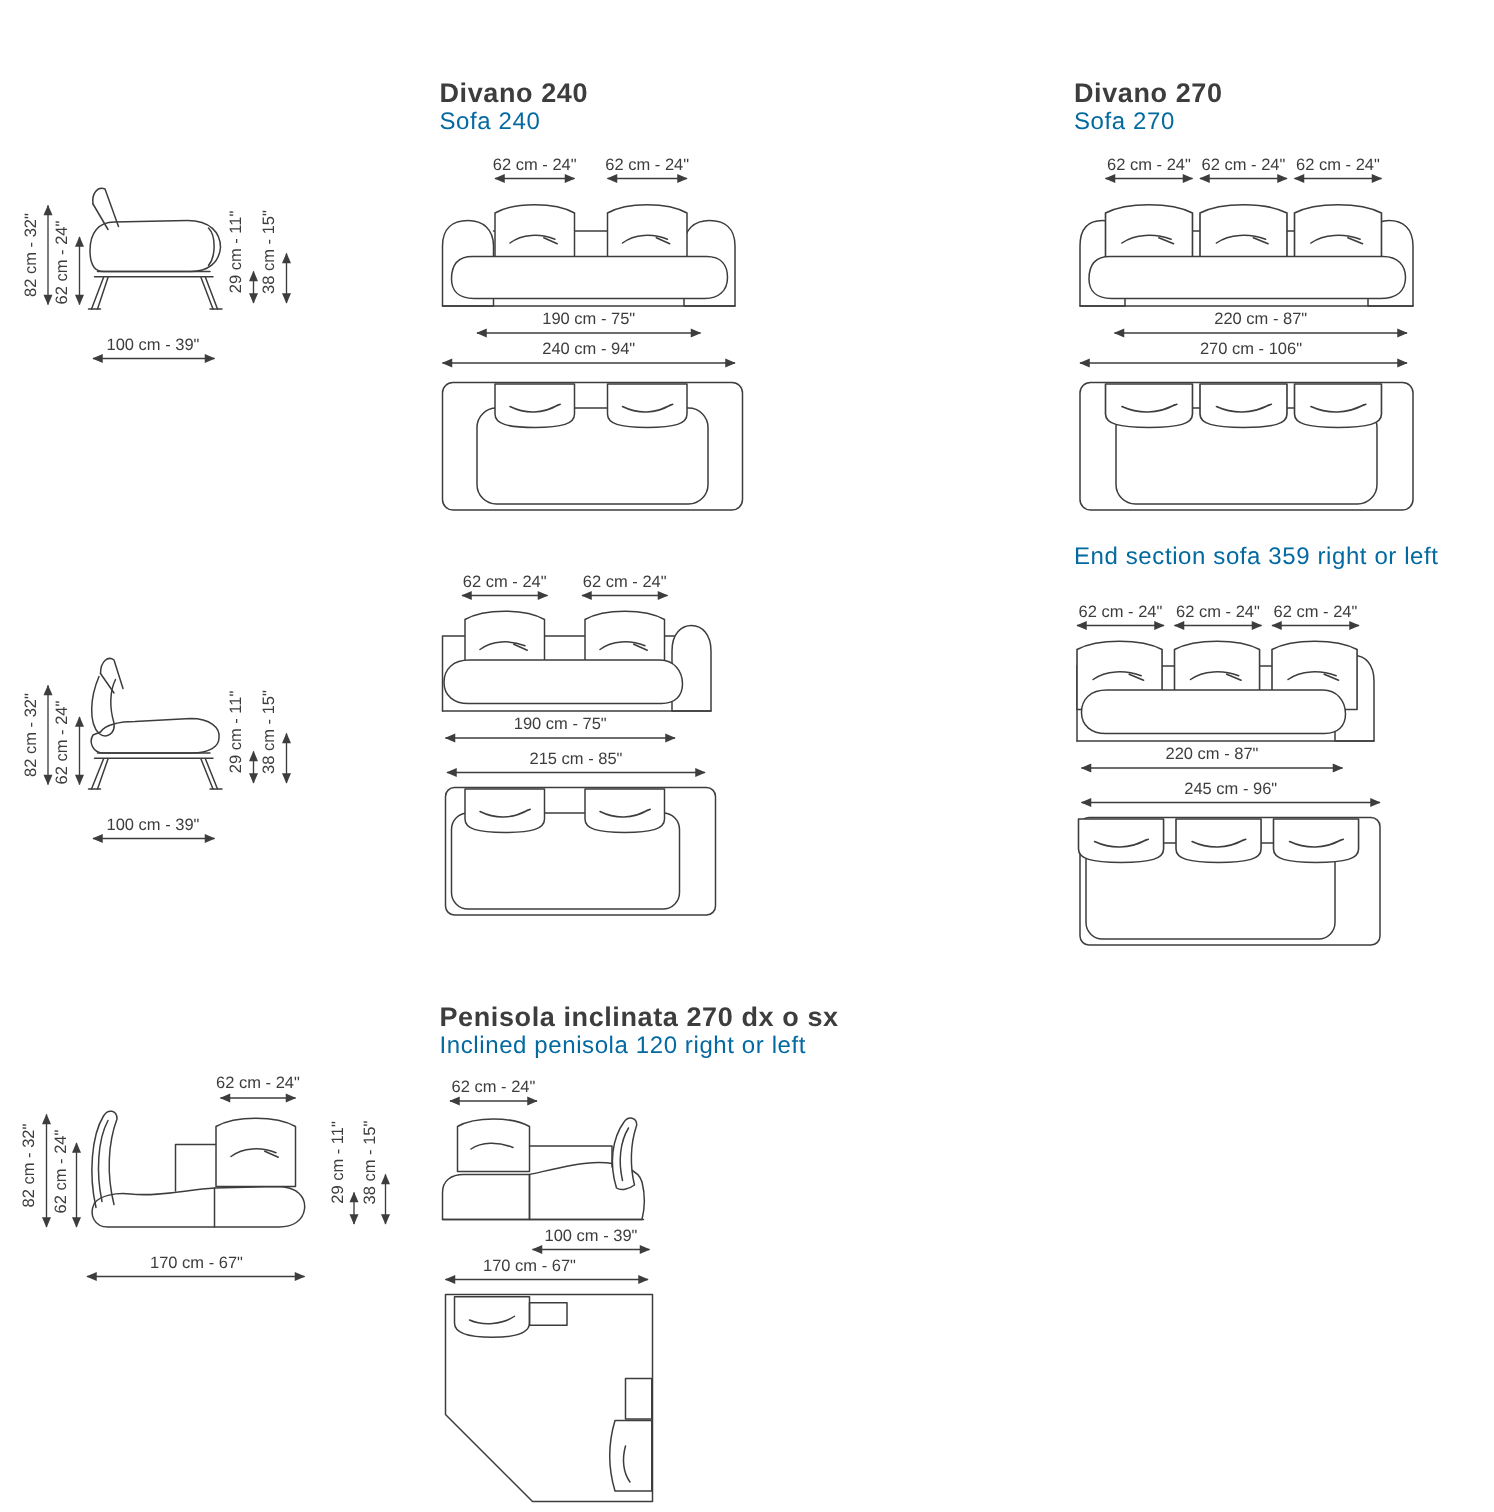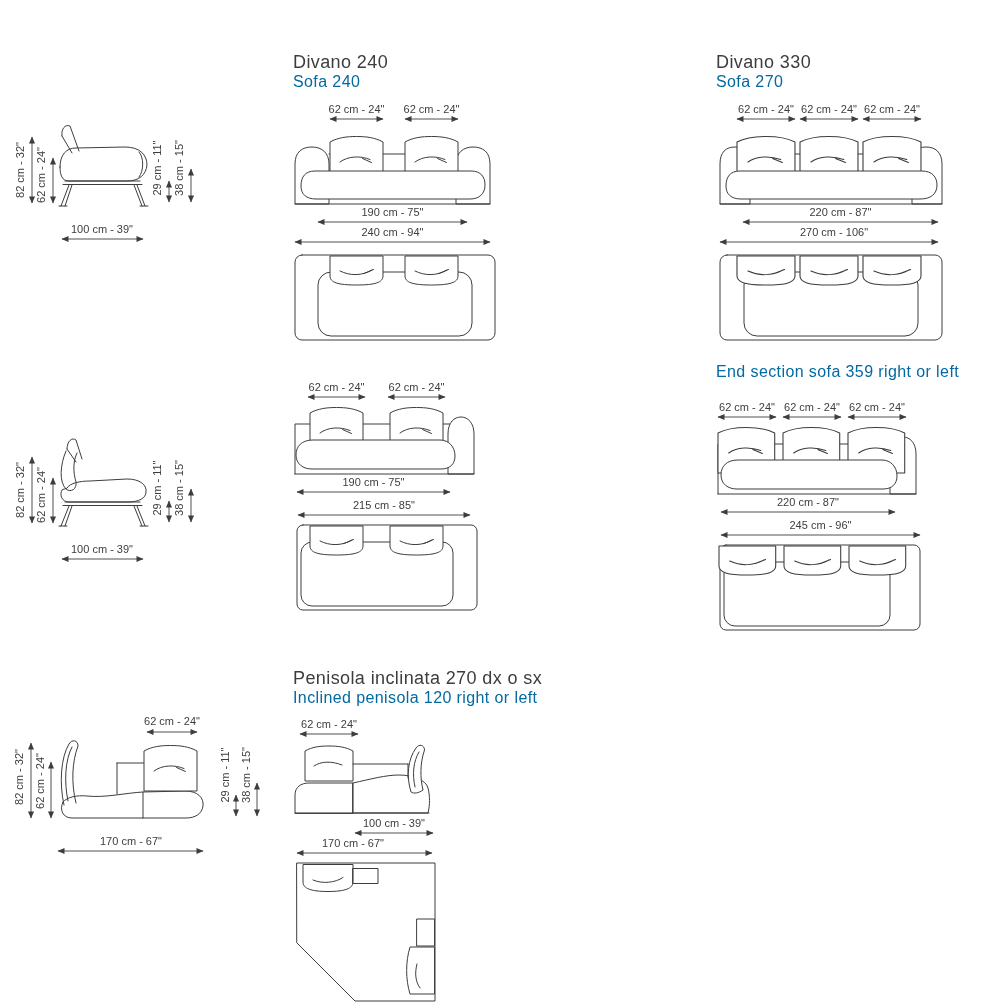--- a/index.html
+++ b/index.html
@@ -1,21 +1,21 @@
 <!DOCTYPE html>
 <html><head>
 <meta charset="utf-8">
 <style>
   *{margin:0;padding:0;box-sizing:border-box}
   html,body{background:#ffffff}
   body{width:996px;height:1008px;position:relative;overflow:hidden;
        font-family:"Liberation Sans",sans-serif}
   .abs{position:absolute}
   .product{position:absolute}
-  .product h2{font-size:18px;font-weight:normal;color:#3d3d3d;
+  .product h2{font-size:18px;font-weight:bold;color:#3d3d3d;
               letter-spacing:.4px;line-height:20px;white-space:nowrap}
   .product .sub{font-size:16px;color:#0369a1;letter-spacing:.4px;
                 line-height:20px;white-space:nowrap}
   .product svg{display:block;margin-top:8px}
   svg{display:block}
   .ln{fill:none;stroke:#3d3d3d;stroke-width:1;stroke-linecap:round;stroke-linejoin:round}
   .wf{fill:#ffffff;stroke:#3d3d3d;stroke-width:1;stroke-linejoin:round}
   .dim{stroke:#3d3d3d;stroke-width:.9}
   svg text{font-size:11px;fill:#3d3d3d;font-family:"Liberation Sans",sans-serif}
 </style>
@@ -90,21 +90,21 @@
     <g>
       <rect class="ln" x="2" y="155" width="200" height="85" rx="7"></rect>
       <rect class="ln" x="25" y="172" width="154" height="64" rx="13"></rect>
       <use href="#cushT" x="37" y="156"></use>
       <use href="#cushT" x="112" y="156"></use>
     </g>
   </svg>
 </section>
 
 <section class="product" style="left:716px;top:52px;width:232px">
-  <h2>Divano 330</h2>
+  <h2>Divano 270</h2>
   <div class="sub">Sofa 270</div>
   <svg width="232" height="248" viewBox="0 0 232 248">
     <g>
       <text x="50" y="13" text-anchor="middle">62 cm - 24"</text>
       <line class="dim" x1="21" y1="19" x2="79" y2="19" marker-start="url(#arw)" marker-end="url(#arw)"></line>
       <text x="113" y="13" text-anchor="middle">62 cm - 24"</text>
       <line class="dim" x1="84" y1="19" x2="142" y2="19" marker-start="url(#arw)" marker-end="url(#arw)"></line>
       <text x="176" y="13" text-anchor="middle">62 cm - 24"</text>
       <line class="dim" x1="147" y1="19" x2="205" y2="19" marker-start="url(#arw)" marker-end="url(#arw)"></line>
     </g>

